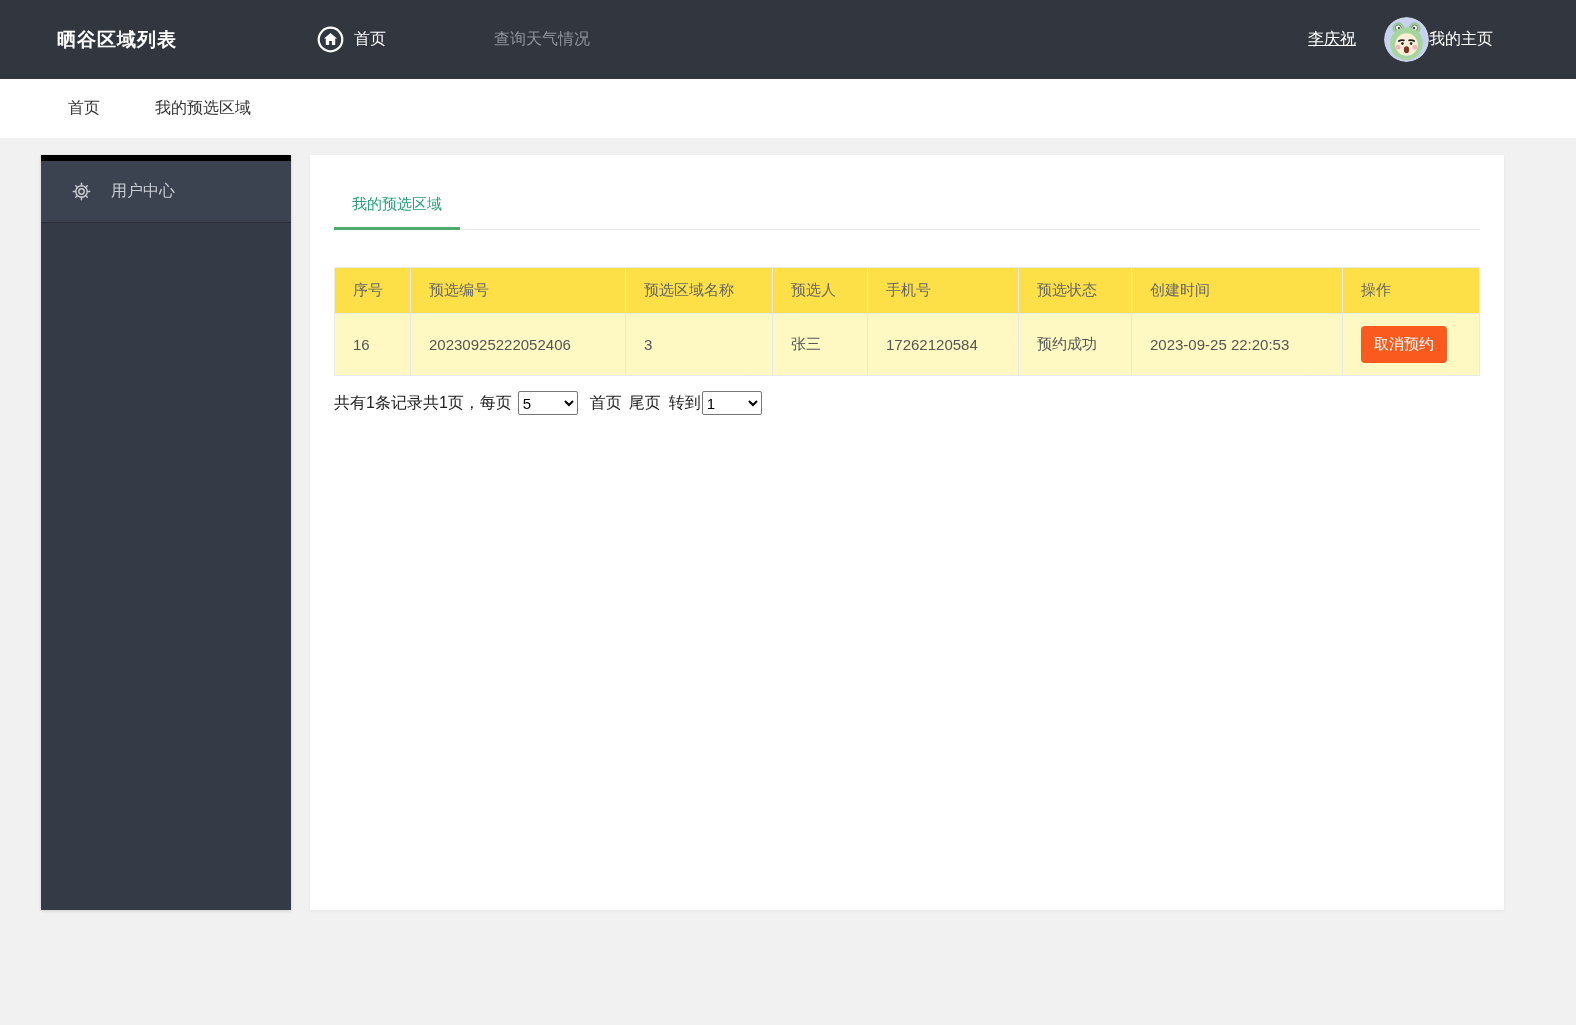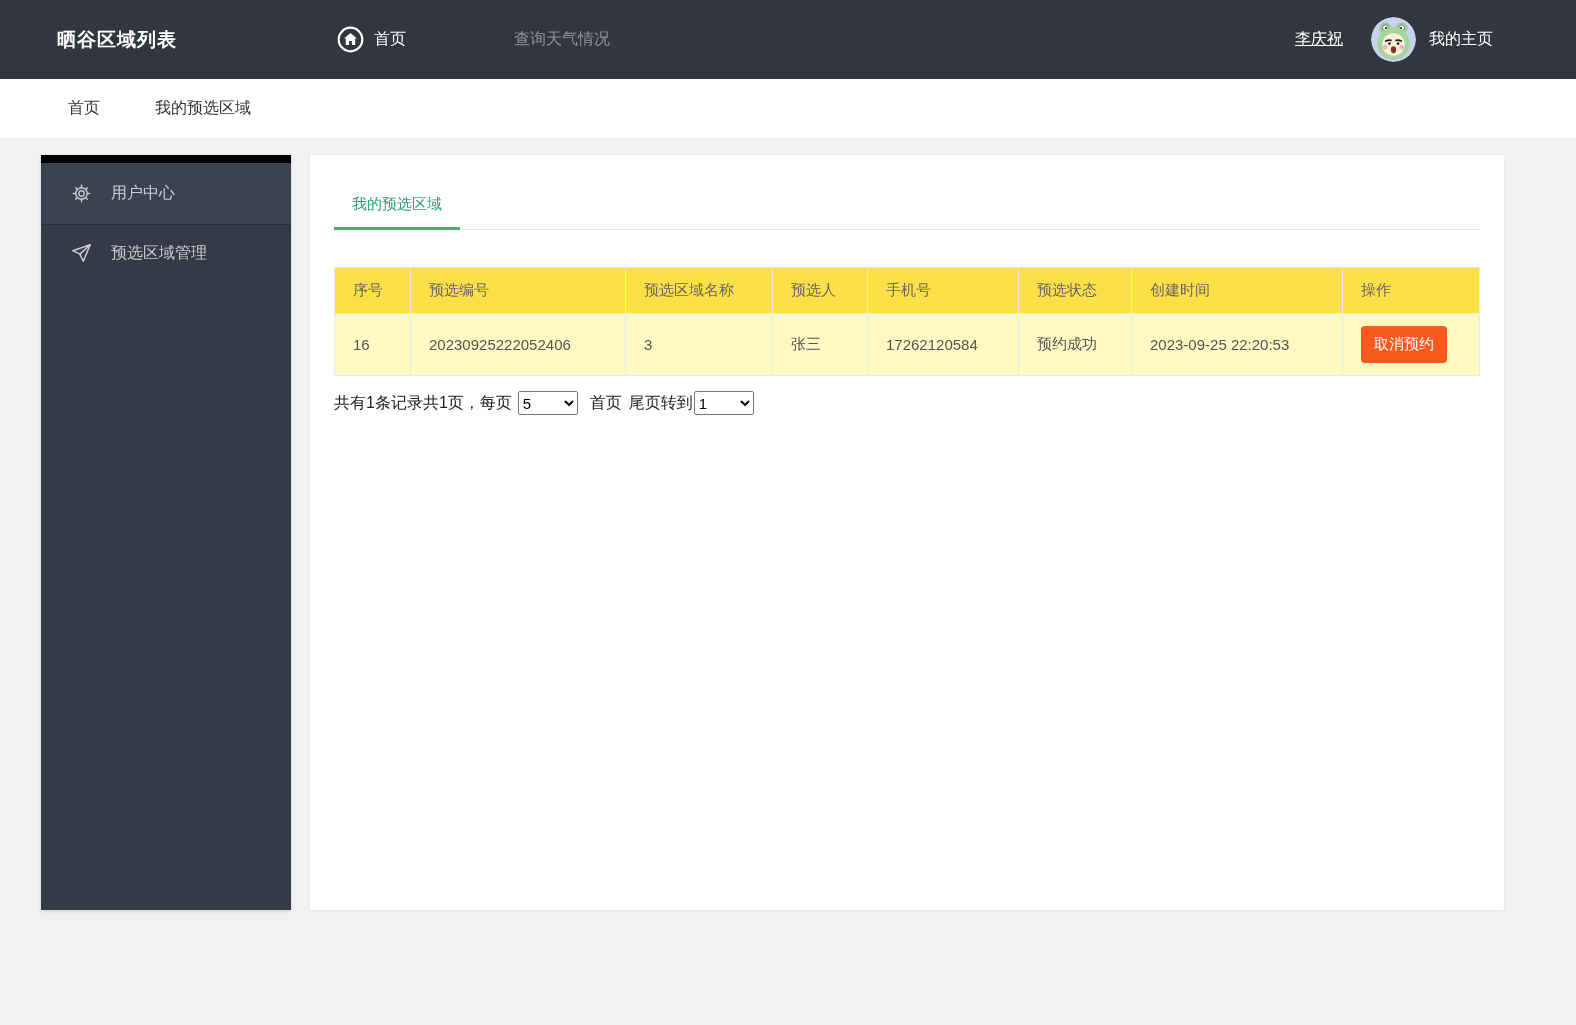--- a/index.html
+++ b/index.html
@@ -11,21 +11,20 @@
     overflow: hidden;
   }
 
   
   .navbar {
     height: 79px;
     background: #32363e;
     display: flex;
     align-items: center;
     padding: 0 83px 0 57px;
-    gap: 20px;
   }
   .navbar-title {
     color: #ffffff;
     font-size: 19px;
     font-weight: bold;
     letter-spacing: 1px;
   }
   .nav-links { display: flex; align-items: center; margin-left: 140px; }
   .nav-item {
     display: flex; align-items: center;
@@ -33,21 +32,21 @@
   }
   .nav-item .home-ico { margin-right: 10px; display: inline-flex; }
   .nav-item.dim { color: #8e949c; margin-left: 108px; }
   .nav-spacer { flex: 1; }
   .nav-user { display: flex; align-items: center; }
   .nav-username { color: #ffffff; font-size: 16px; margin-right: 28px; text-decoration: underline; }
   .avatar {
     width: 45px; height: 45px; border-radius: 50%;
     overflow: hidden; flex: 0 0 auto;
   }
-  .nav-profile { color: #ffffff; font-size: 16px; margin-left: 13px; }
+  .nav-profile { color: #ffffff; font-size: 16px; }
 
   
   .crumbbar {
     height: 59px;
     background: #ffffff;
     display: flex;
     align-items: center;
     padding-left: 68px;
   }
   .crumb { font-size: 16px; color: #333; cursor: pointer; }
@@ -56,21 +55,21 @@
   
   .content-wrap {
     display: flex;
     margin: 17px 73px 0 41px;
     align-items: stretch;
   }
   .sidebar {
     width: 250px;
     min-height: 753px;
     background: #343a46;
-    border-top: 8px solid #000000;
+    border-top: 6px solid #000000;
     flex: 0 0 auto;
     box-shadow: 0 1px 3px rgba(0,0,0,0.15);
   }
   .side-item {
     height: 56px;
     display: flex;
     align-items: center;
     padding-left: 29px;
     color: #c9ccd1;
     font-size: 16px;
@@ -158,21 +157,21 @@
     height: 24px;
     font-size: 15px;
     font-family: inherit;
     border: 1px solid #767676;
     border-radius: 2px;
     background: #fff;
     margin: 0 5px 0 6px;
   }
   .pager select.goto { margin-left: 1px; }
   .pager .pglink { margin-left: 7px; cursor: pointer; }
-  .pager .goto-label { }
+  .pager .goto-label { margin-left: 8px; }
 </style>
 </head>
 <body>
 
 <header class="navbar">
   <div class="navbar-title">晒谷区域列表</div>
 
   <nav class="nav-links">
     <div class="nav-item">
       <span class="home-ico">
@@ -233,29 +232,20 @@
           <line x1="12" y1="18.6" x2="12" y2="21.4"></line>
           <line x1="5.4" y1="12" x2="2.6" y2="12"></line>
           <line x1="18.6" y1="12" x2="21.4" y2="12"></line>
           <line x1="7.3" y1="7.3" x2="5.4" y2="5.4"></line>
           <line x1="16.7" y1="7.3" x2="18.6" y2="5.4"></line>
           <line x1="7.3" y1="16.7" x2="5.4" y2="18.6"></line>
           <line x1="16.7" y1="16.7" x2="18.6" y2="18.6"></line>
         </svg>
       </span>
       <span>用户中心</span>
-    </div>
-    <div class="side-item">
-      <span class="side-ico">
-        <svg width="22" height="22" viewBox="0 0 24 24" fill="none" stroke="#c9ccd1" stroke-width="1.6" stroke-linejoin="round" stroke-linecap="round">
-          <polygon points="22 3 14.5 21 10.8 13.2 3 9.5 22 3"></polygon>
-          <line x1="22" y1="3" x2="10.8" y2="13.2"></line>
-        </svg>
-      </span>
-      <span>预选区域管理</span>
     </div>
   </aside>
 
   <main class="main-panel">
 
     <div class="tabs">
       <span class="tab">我的预选区域</span>
     </div>
 
     <table class="data">

